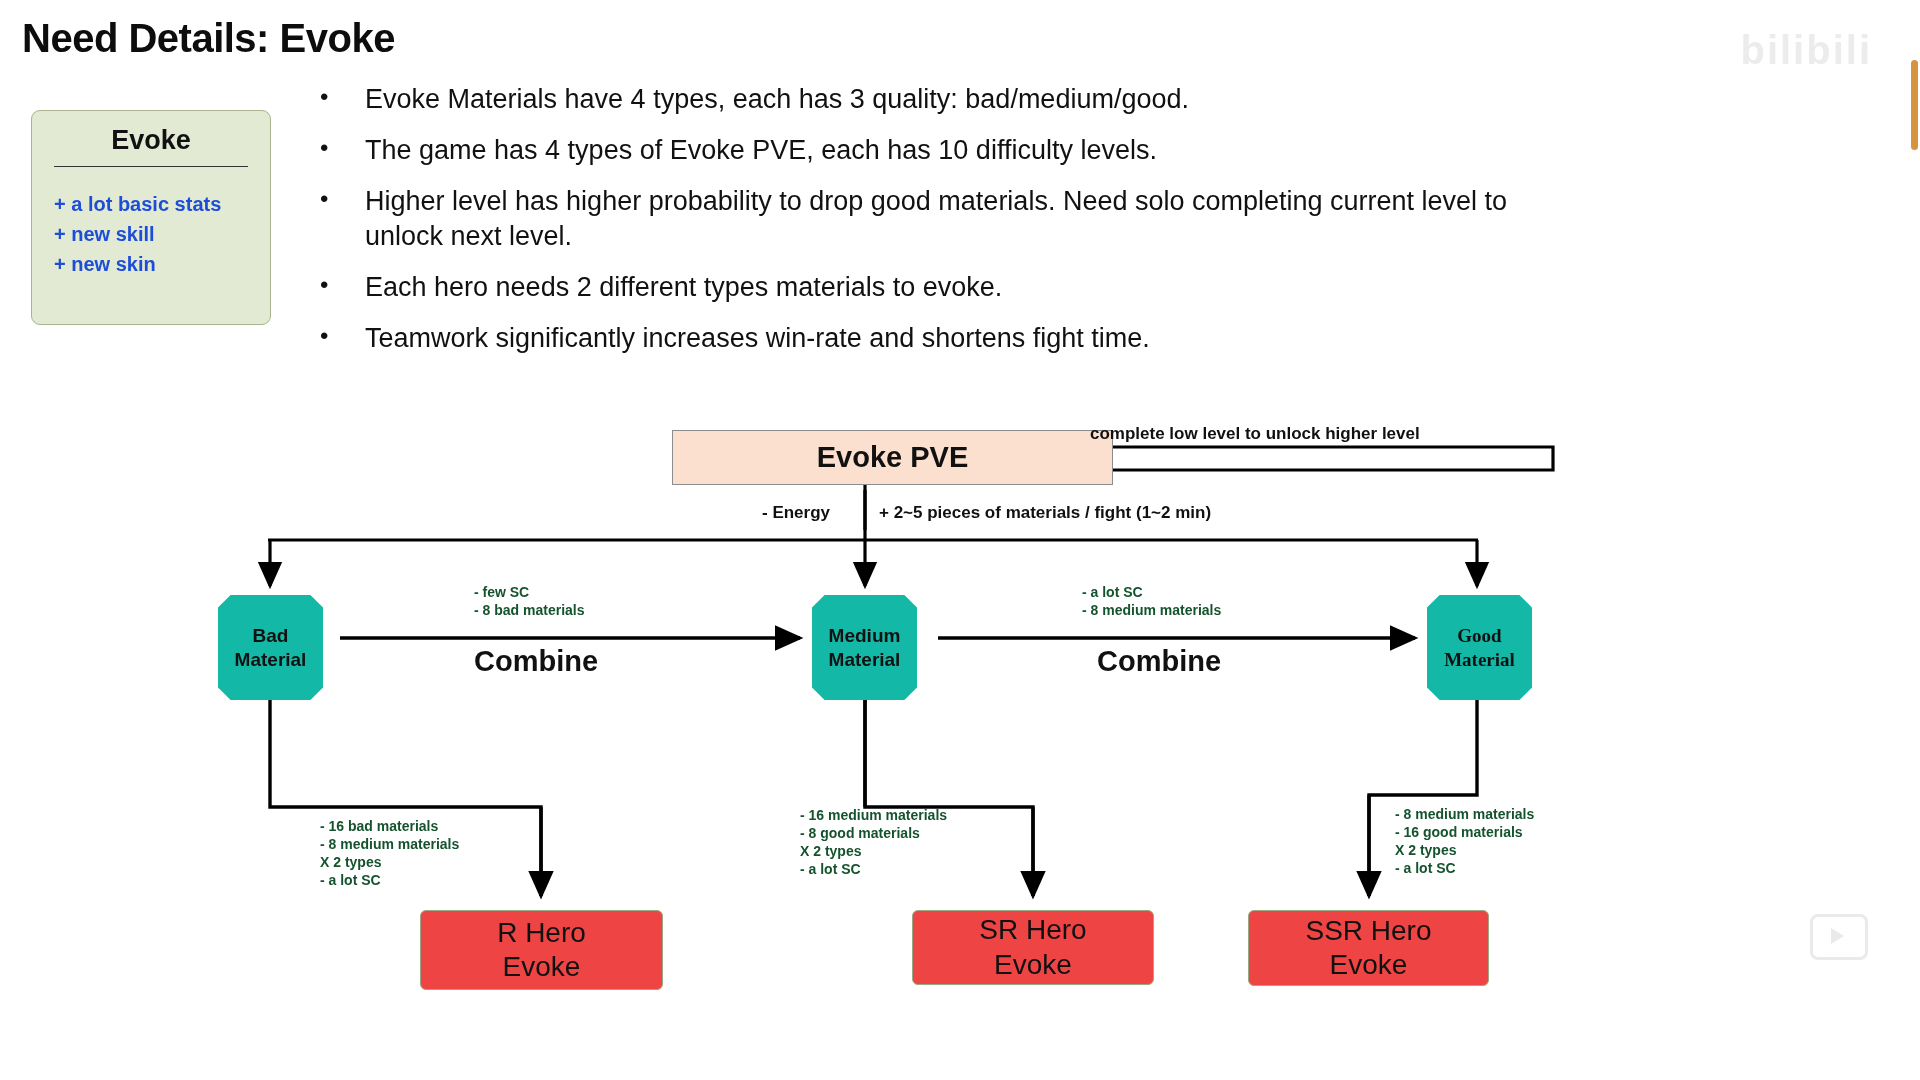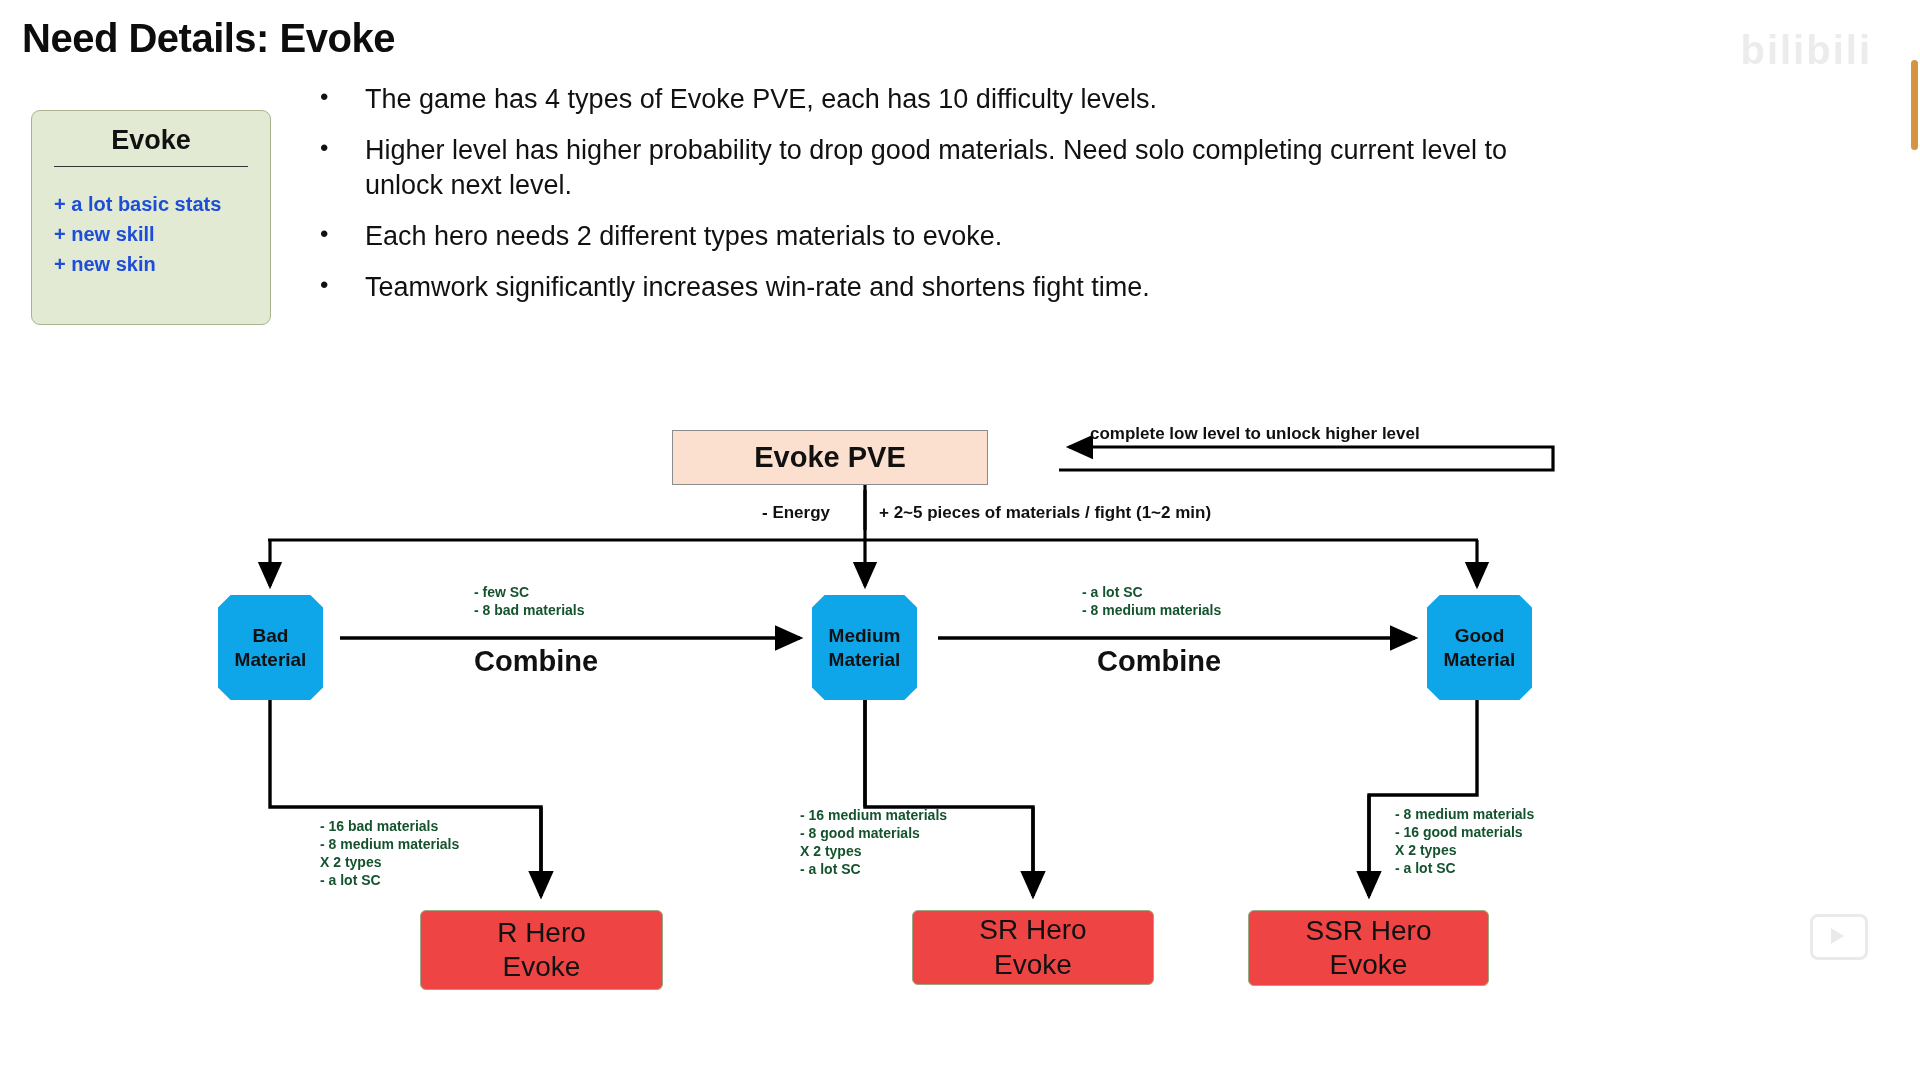--- a/index.html
+++ b/index.html
@@ -52,44 +52,44 @@
   #diagram{position:absolute;left:0;top:0;width:1920px;height:1080px;}
   #diagram svg{position:absolute;left:0;top:0;}
 
   .node-box{
     position:absolute;box-sizing:border-box;
     display:flex;align-items:center;justify-content:center;
     text-align:center;
   }
   
   #evoke-pve{
-    left:672px;top:430px;width:316px;height:55px;
+    left:672px;top:430px;width:441px;height:55px;
     background:#fbe0d0;border:1.3px solid #8c8c8c;
     font-size:29px;font-weight:bold;color:#111;
   }
   
   .hero-box{
     background:#ef4444;border:1px solid #9aa884;border-radius:6px;
     font-size:28px;font-weight:normal;line-height:1.22;color:#111;
   }
   #r-hero{left:420px;top:910px;width:243px;height:80px;}
   #sr-hero{left:912px;top:910px;width:242px;height:75px;}
   #ssr-hero{left:1248px;top:910px;width:241px;height:76px;}
 
   
   .material{
     position:absolute;width:105px;height:105px;
-    background:#0ea5e9;
+    background:#14b8a6;
     display:flex;align-items:center;justify-content:center;
     text-align:center;font-size:19px;font-weight:bold;line-height:1.25;color:#111;
     clip-path:polygon(0% 12%,12% 0%,88% 0%,100% 12%,100% 88%,88% 100%,12% 100%,0% 88%);
   }
   #bad-material{left:218px;top:595px;}
   #medium-material{left:812px;top:595px;}
-  #good-material{left:1427px;top:595px;}
+  #good-material{left:1427px;top:595px;font-family:Liberation Serif, serif;}
 
   
   .edge-label{
     position:absolute;font-size:14px;font-weight:bold;line-height:1.28;color:#14532d;
     white-space:pre-line;
   }
   .combine-label{
     position:absolute;font-size:29px;font-weight:bold;color:#111;
   }
   .small-note{
@@ -129,20 +129,21 @@
     <div class="card-title">Evoke</div>
     <div class="rule"></div>
     <div class="card-list">
       <div>+ a lot basic stats</div>
       <div>+ new skill</div>
       <div>+ new skin</div>
     </div>
   </div>
 
   <div id="bullets">
+    <div class="bullet">Evoke Materials have 4 types, each has 3 quality: bad/medium/good.</div>
     <div class="bullet">The game has 4 types of Evoke PVE, each has 10 difficulty levels.</div>
     <div class="bullet">Higher level has higher probability to drop good materials. Need solo completing current level to unlock next level.</div>
     <div class="bullet">Each hero needs 2 different types materials to evoke.</div>
     <div class="bullet">Teamwork significantly increases win-rate and shortens fight time.</div>
   </div>
 
   <div id="diagram">
 
     <svg width="1920" height="1080">
       <defs>

